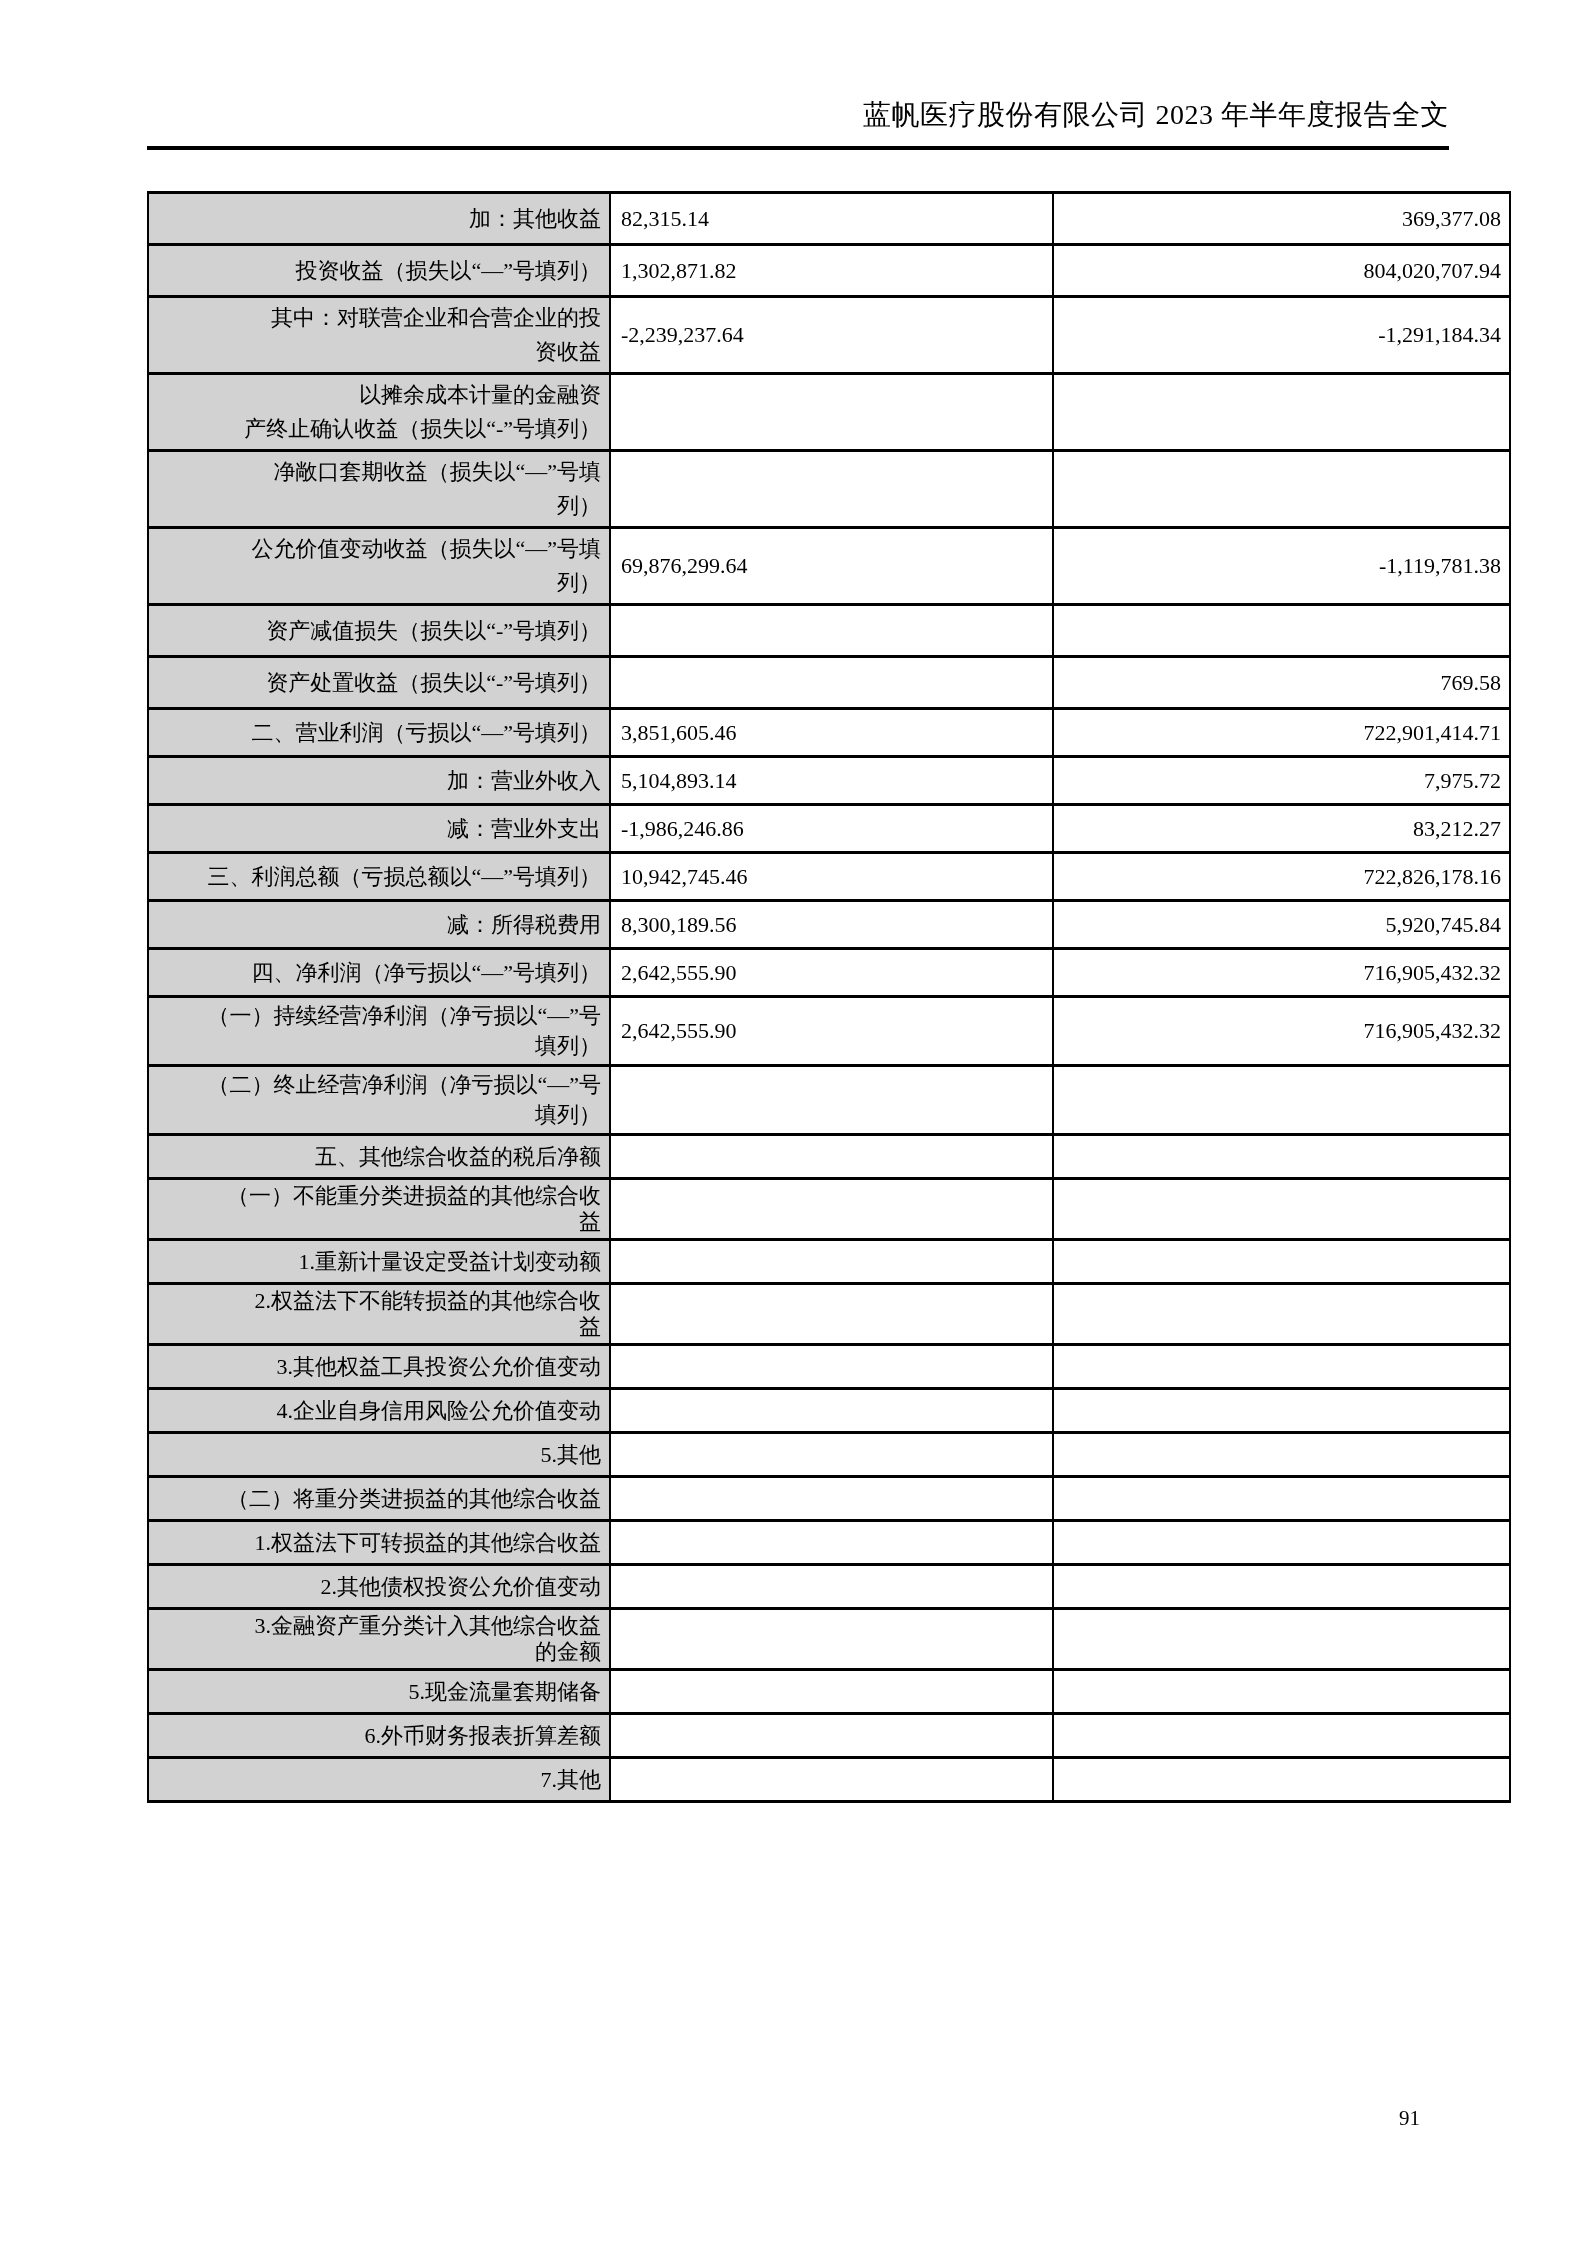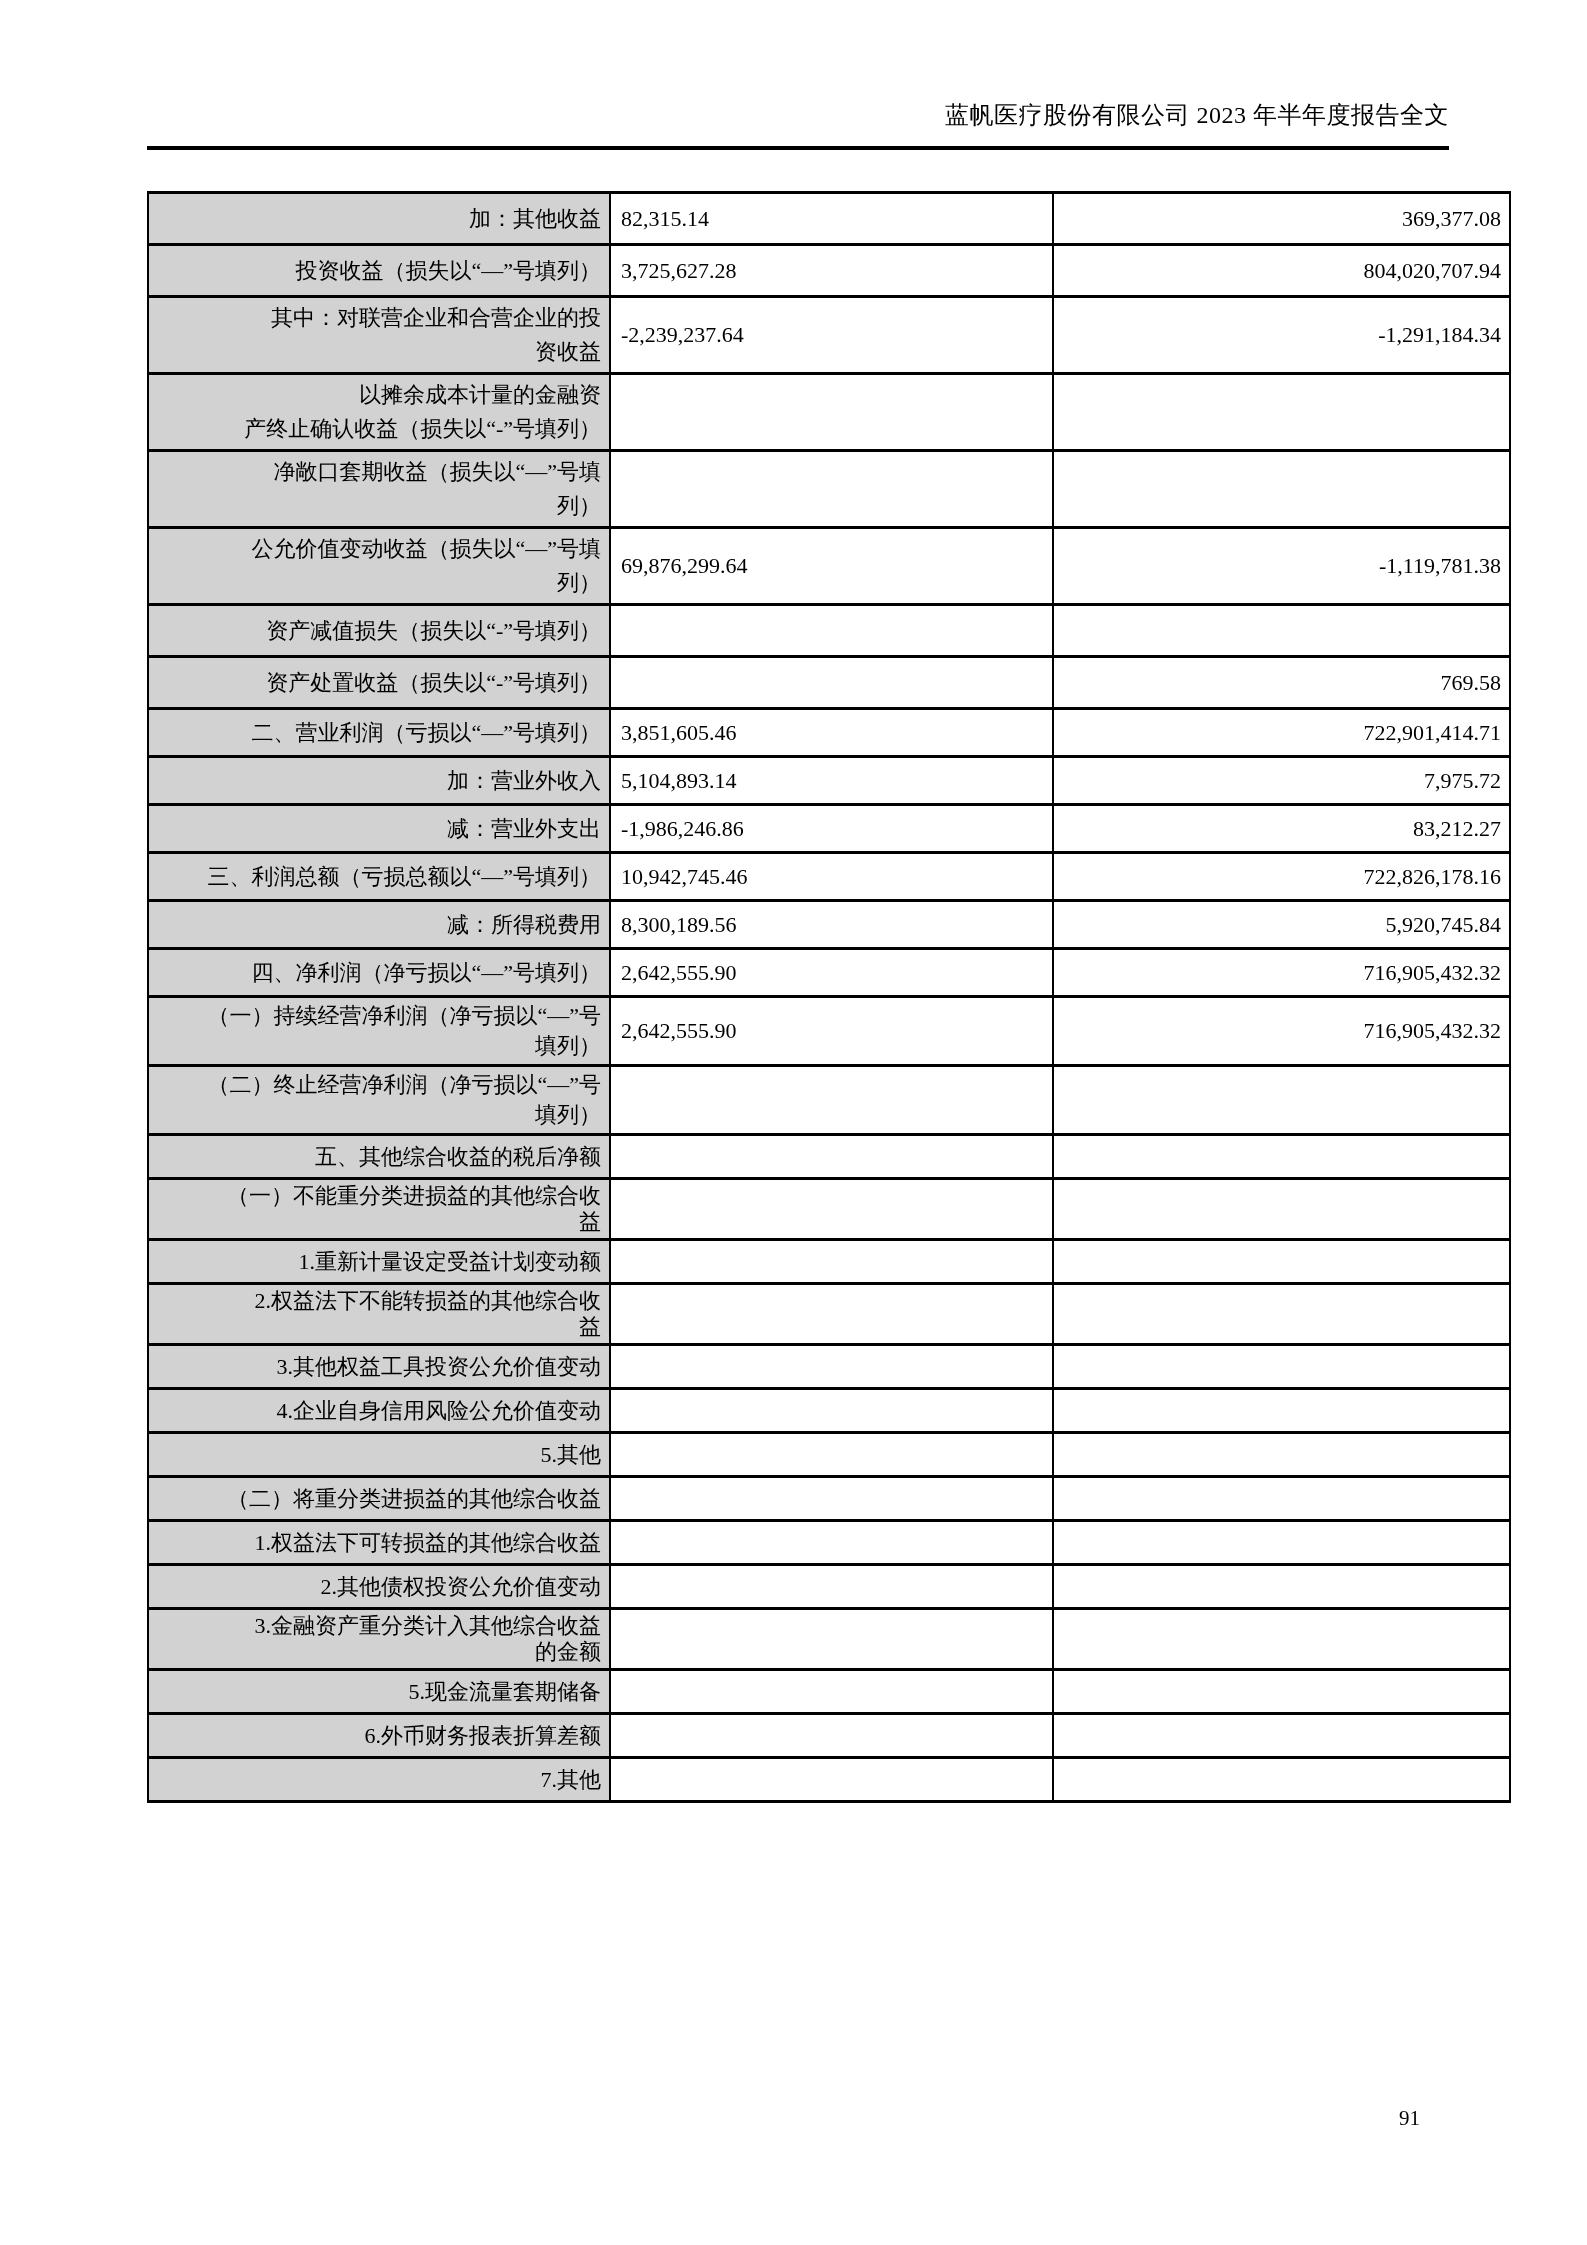--- a/index.html
+++ b/index.html
@@ -3,21 +3,21 @@
 <meta charset="utf-8">
 <style>
   html,body{margin:0;padding:0;}
   body{
     width:1587px;height:2245px;position:relative;
     background:#ffffff;color:#000;
     font-family:"Liberation Serif","DejaVu Serif",serif;
   }
   .page{position:absolute;left:147px;top:0;width:1302px;}
   .report-header{padding-top:100px;text-align:right;}
-  .report-header .title{font-size:24px;line-height:30px;letter-spacing:0.5px;}
+  .report-header .title{font-size:28px;line-height:30px;letter-spacing:0.5px;}
   .header-rule{margin-top:16px;height:4px;background:#000;}
   table.fin{
     border-collapse:collapse;margin-top:41px;width:1302px;table-layout:fixed;
     font-size:22px;
   }
   table.fin td{
     border:2px solid #000;
     border-top-width:3px;border-bottom-width:3px;
     vertical-align:middle;
     padding:3px 8px 3px 10px;
@@ -45,21 +45,21 @@
 
   <table class="fin">
     <tbody id="fin-body">
         <tr class="sec-a">
           <td class="c1" style="text-indent: 22px;">加：其他收益</td>
           <td class="c2">82,315.14</td>
           <td class="c3">369,377.08</td>
         </tr>
         <tr class="sec-a">
           <td class="c1" style="text-indent: 81px;">投资收益（损失以“—”号填列）</td>
-          <td class="c2">3,725,627.28</td>
+          <td class="c2">1,302,871.82</td>
           <td class="c3">804,020,707.94</td>
         </tr>
         <tr class="sec-a">
           <td class="c1" style="text-indent: 108px;">其中：对联营企业和合营企业的投资收益</td>
           <td class="c2">-2,239,237.64</td>
           <td class="c3">-1,291,184.34</td>
         </tr>
         <tr class="sec-a">
           <td class="c1" style="text-indent: 200px;">以摊余成本计量的金融资产终止确认收益（损失以“-”号填列）</td>
           <td class="c2"></td>

